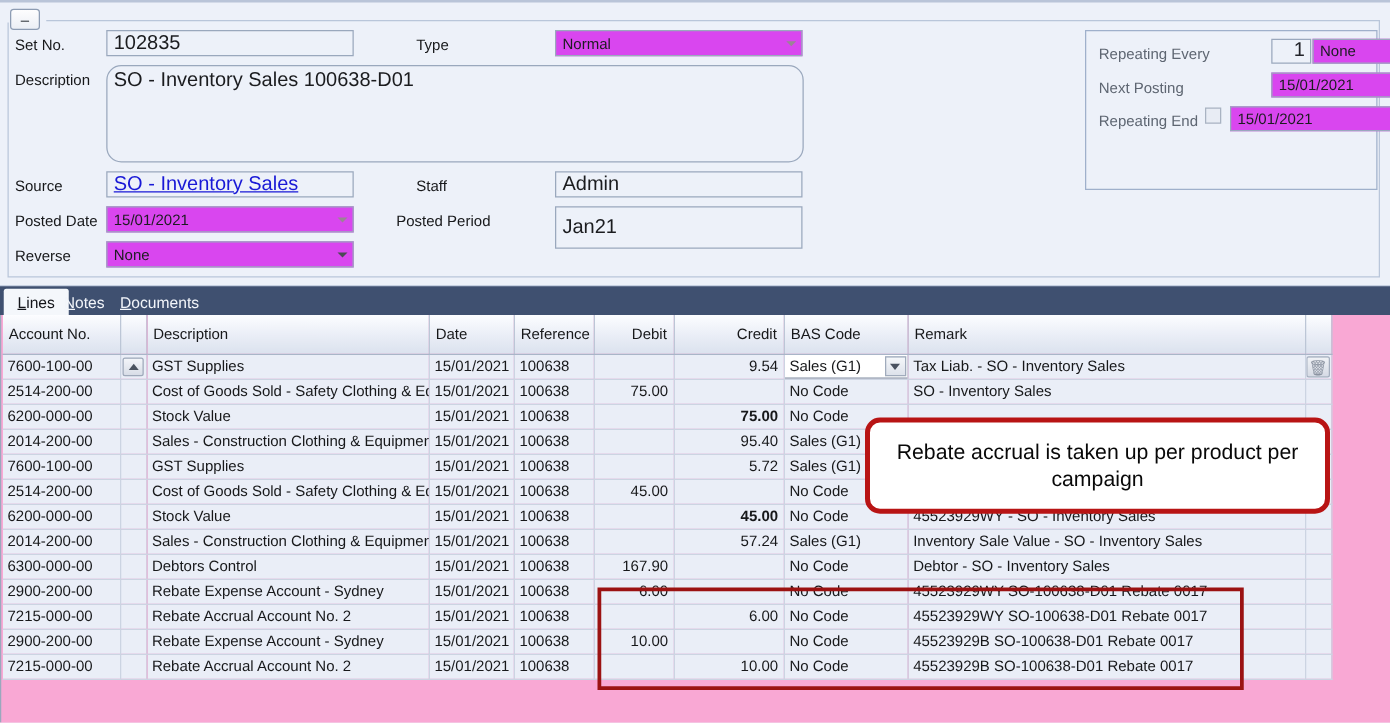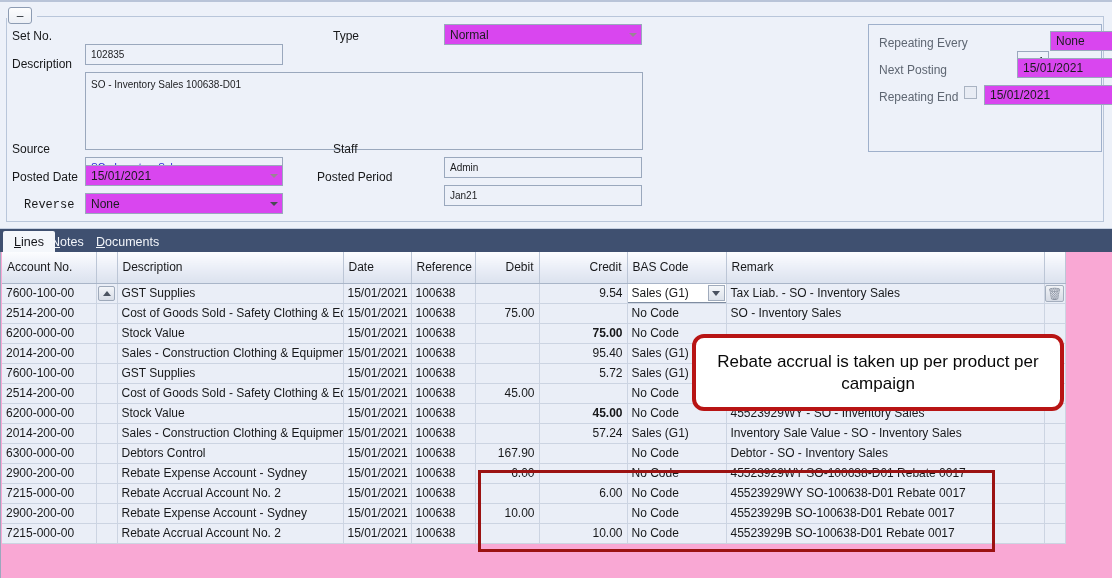--- a/index.html
+++ b/index.html
@@ -36,25 +36,25 @@
     background:#edf1f9;
   }
 
   .lbl{ position:absolute; font-size:12px; color:#17181a; white-space:nowrap; }
 
   .tb{
     position:absolute;
     background:#edf1f9;
     border:1px solid #9aa8bd;
     font-family:"Liberation Sans", sans-serif;
-    font-size:10px;
+    font-size:16px;
     color:#1b1c1f;
     padding:0 5px;
     display:flex; align-items:center;
-    overflow:hidden; white-space:nowrap;margin-top:20px;
+    overflow:hidden; white-space:nowrap;
   }
   .tb.ta{ display:block; padding:4px 5px; line-height:15px; }
   .tb.link{ color:#1919d6; text-decoration:underline; }
   .tb.numr{ justify-content:flex-end; padding-right:4px; }
 
   .combo{
     position:absolute;
     background:#d946ef;
     border:1px solid #9aa8bd;
     font-size:12px; color:#1b1c1f;
@@ -199,48 +199,48 @@
 
 <div id="header-panel">
   <div id="group-frame"></div>
   <div id="collapse-mask"></div>
   <div id="collapse-btn">–</div>
 
   <span class="lbl" style="left:12px; top:27px;">Set No.</span>
   <div class="tb" style="left:85px; top:22px; width:198px; height:21px;">102835</div>
 
   <span class="lbl" style="left:12px; top:55px;">Description</span>
-  <div class="tb ta" style="left:85px; top:50px; width:558px; height:78px;">SO - Inventory Sales 100638-D01</div>
+  <div class="tb ta" style="left:85px; top:50px; width:558px; height:78px;border-radius:12px;">SO - Inventory Sales 100638-D01</div>
 
   <span class="lbl" style="left:12px; top:140px;">Source</span>
   <div class="tb link" style="left:85px; top:135px; width:198px; height:21px;">SO - Inventory Sales</div>
 
   <span class="lbl" style="left:12px; top:168px;">Posted Date</span>
   <div class="combo" style="left:85px; top:163px; width:198px; height:21px;">
     <span>15/01/2021</span>
     <span class="arw"></span>
   </div>
 
-  <span class="lbl" style="left:24px; top:196px;font-family:Liberation Mono, monospace;">Reverse</span>
+  <span class="lbl" style="left:12px; top:196px;">Reverse</span>
   <div class="combo dk" style="left:85px; top:191px; width:198px; height:21px;">
     <span>None</span>
     <span class="arw"></span>
   </div>
 
   <span class="lbl" style="left:333px; top:27px;">Type</span>
   <div class="combo" style="left:444px; top:22px; width:198px; height:21px;">
     <span>Normal</span>
     <span class="arw"></span>
   </div>
 
   <span class="lbl" style="left:333px; top:140px;">Staff</span>
   <div class="tb" style="left:444px; top:135px; width:198px; height:21px;">Admin</div>
 
   <span class="lbl" style="left:317px; top:168px;">Posted Period</span>
-  <div class="tb" style="left:444px; top:163px; width:198px; height:21px;">Jan21</div>
+  <div class="tb" style="left:444px; top:163px; width:198px; height:34px;">Jan21</div>
 
   <div id="rep-group">
     <span class="lbl rlbl" style="left:10px; top:11px;">Repeating Every</span>
     <div class="tb numr" style="left:148px; top:6px; width:32px; height:20px; color:#23242a;">1</div>
     <div class="combo" style="left:181px; top:6px; width:85px; height:20px;">
       <span>None</span>
 
     </div>
 
     <span class="lbl rlbl" style="left:10px; top:38px;">Next Posting</span>

